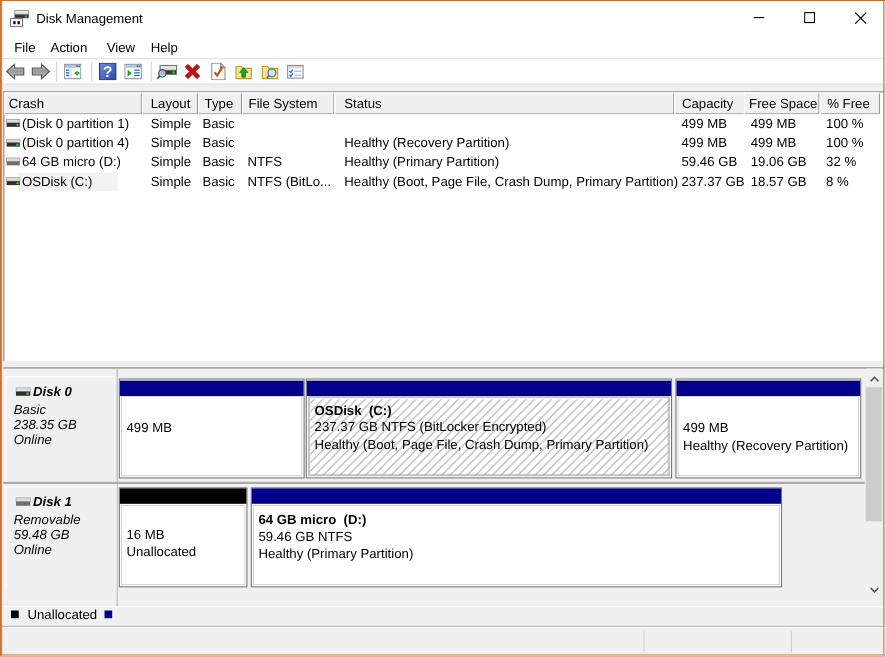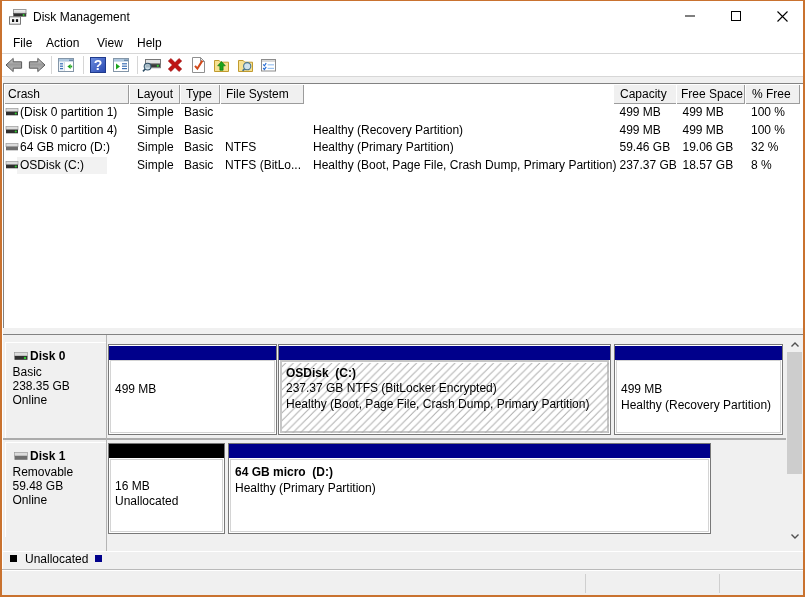--- a/index.html
+++ b/index.html
@@ -26,21 +26,21 @@
   
   #list{left:2px;top:82px;width:800px;height:245px;background:#fff;border-top:1px solid #828282;border-left:1px solid #828282;}
   .hcell{position:absolute;top:0;height:20px;line-height:20px;background:#F0F0F0;box-shadow:inset 1px 1px 0 #FFFFFF, inset -1px -1px 0 #9C9C9C;padding-left:6px;box-sizing:border-box;white-space:nowrap;}
   .row{position:absolute;left:0;width:100%;height:17px;}
   .rc{position:absolute;top:0;height:17px;line-height:17px;white-space:nowrap;}
   .vicon2{position:absolute;left:1px;top:4px;}
 
   
   #gv{left:2px;top:333px;width:801px;height:216px;background:#F0F0F0;border-top:1px solid #828282;}
   .diskbox{position:absolute;left:2px;width:101px;background:#F0F0F0;border-top:1px solid #fff;border-left:1px solid #fff;box-sizing:border-box;}
-  .dline{position:absolute;left:6.5px;white-space:nowrap;height:16px;line-height:16px;}
+  .dline{position:absolute;left:6.5px;white-space:nowrap;height:16px;line-height:16px;font-style:italic;}
   .part{position:absolute;box-sizing:border-box;border:1px solid #787878;background:#fff;}
   .pbar{position:absolute;left:0;top:0;width:100%;height:14px;background:#00008B;}
   .pbody{position:absolute;left:1px;right:1px;top:15px;bottom:1px;border:1px solid #D4D4D4;background:#fff;}
   .ptxt{position:absolute;left:6px;right:2px;white-space:nowrap;overflow:hidden;}
   .ptxt div{height:15.5px;line-height:15.5px;}
 
   
   #sbar{left:786px;top:334px;width:15px;height:216px;background:#F0F0F0;}
   #sthumb{position:absolute;left:0;top:17px;width:15px;height:122px;background:#CDCDCD;}
 
@@ -187,20 +187,21 @@
   </div>
 
   <div class="abs" id="strip"></div>
 
   <div class="abs" id="list">
 
     <div class="hcell" style="left:0;width:125px;padding-left:4px">Crash</div>
     <div class="hcell" style="left:125px;width:51px;padding-left:8px">Layout</div>
     <div class="hcell" style="left:176px;width:40px">Type</div>
     <div class="hcell" style="left:216px;width:84px">File System</div>
+    <div class="hcell" style="left:300px;width:309px;padding-left:9px">Status</div>
     <div class="hcell" style="left:609px;width:78px;padding-left:7px">Capacity</div>
     <div class="hcell" style="left:672px;width:69px;padding-left:5px">Free Space</div>
     <div class="hcell" style="left:741px;width:55px;padding-left:7px">% Free</div>
 
     <div class="row" style="top:20px">
       <svg class="vicon2" width="14" height="9" viewBox="0 0 14 9">
           <rect x="1" y="0.5" width="12" height="3.2" fill="#DCDCDC" stroke="#9A9A9A" stroke-width="0.7"></rect>
           <rect x="1" y="3.7" width="12" height="3.6" fill="#2F2F2F"></rect>
           <circle cx="10.8" cy="5.5" r="1.1" fill="#2ECC2E"></circle>
         </svg>
@@ -326,20 +327,21 @@
       <div class="ptxt" style="top:34.5px">
         <div>16 MB</div>
         <div>Unallocated</div>
       </div>
     </div>
     <div class="part" style="left:225px;top:108px;width:483px;height:91px">
       <div class="pbar" style="top:0"></div>
       <div class="pbody"></div>
       <div class="ptxt" style="top:21px">
         <div style="font-weight:bold">64 GB micro&nbsp; (D:)</div>
+        <div>59.46 GB NTFS</div>
         <div>Healthy (Primary Partition)</div>
       </div>
     </div>
   </div>
 
   <div class="abs" id="sbar">
     <svg class="abs" style="left:0;top:2px" width="16" height="14">
         <path d="M4.5 9.5 L8 6 L11.5 9.5" fill="none" stroke="#505050" stroke-width="1.4"></path>
       </svg>
     <div id="sthumb"></div>

